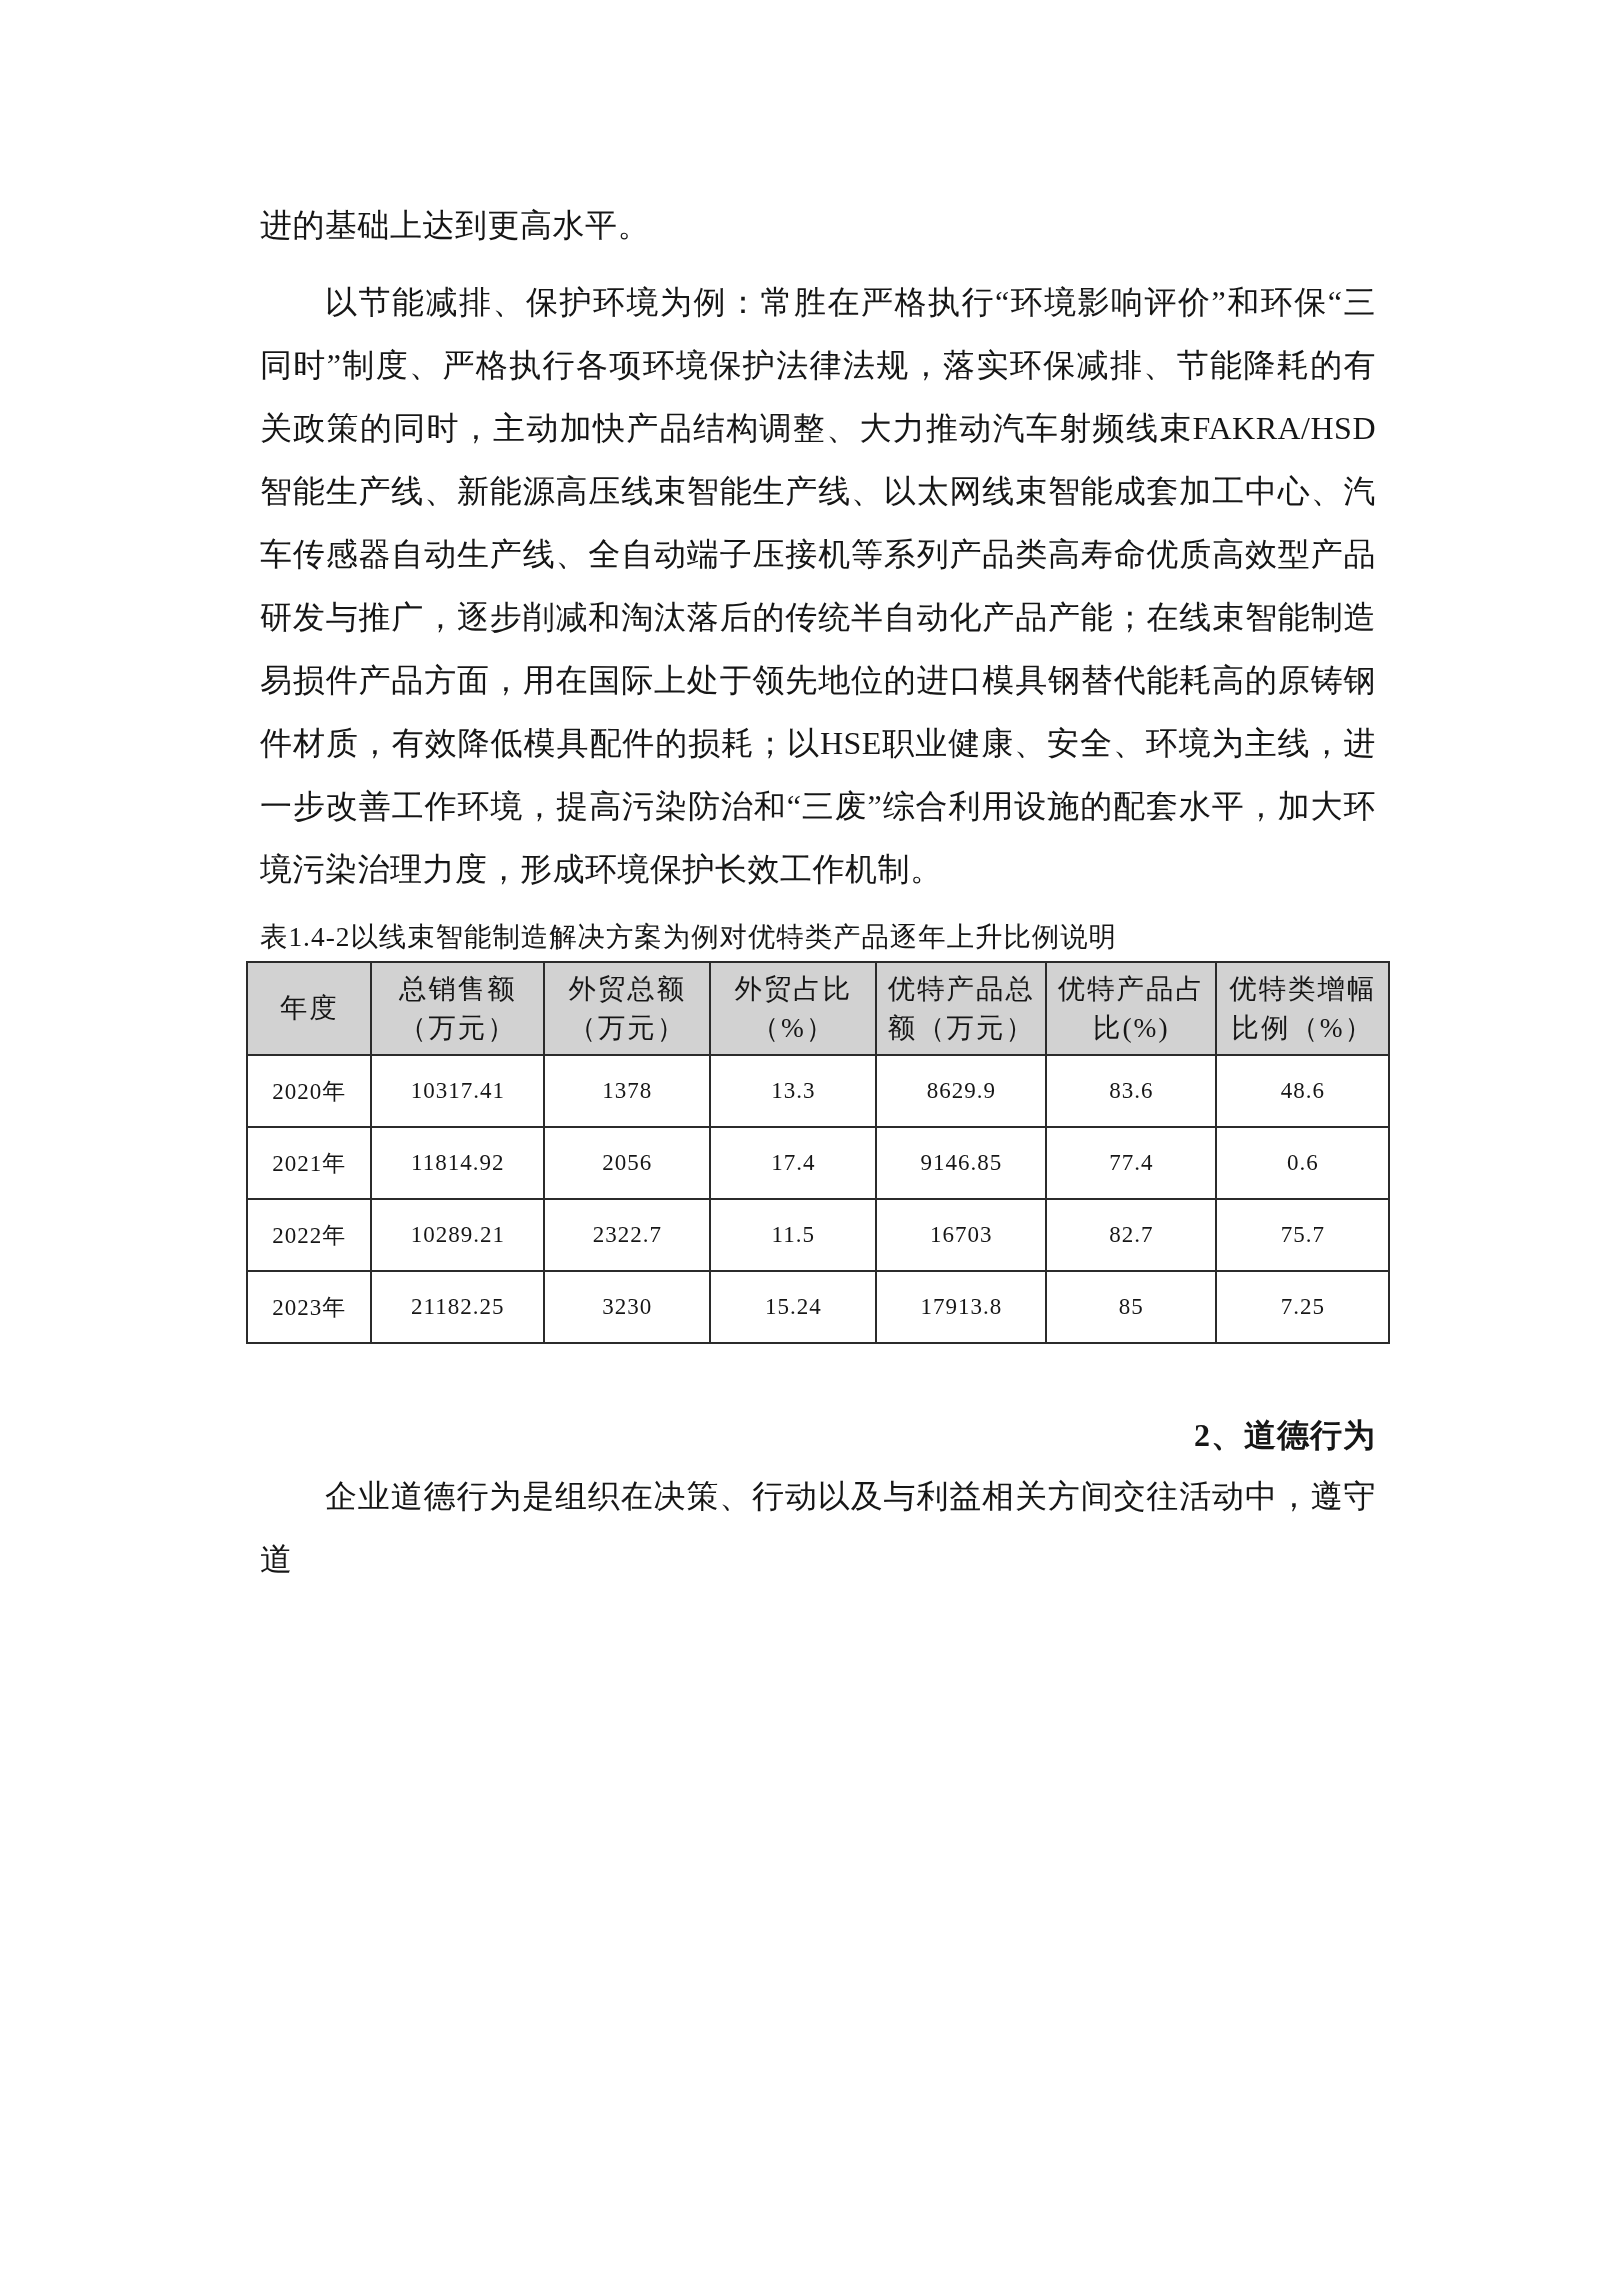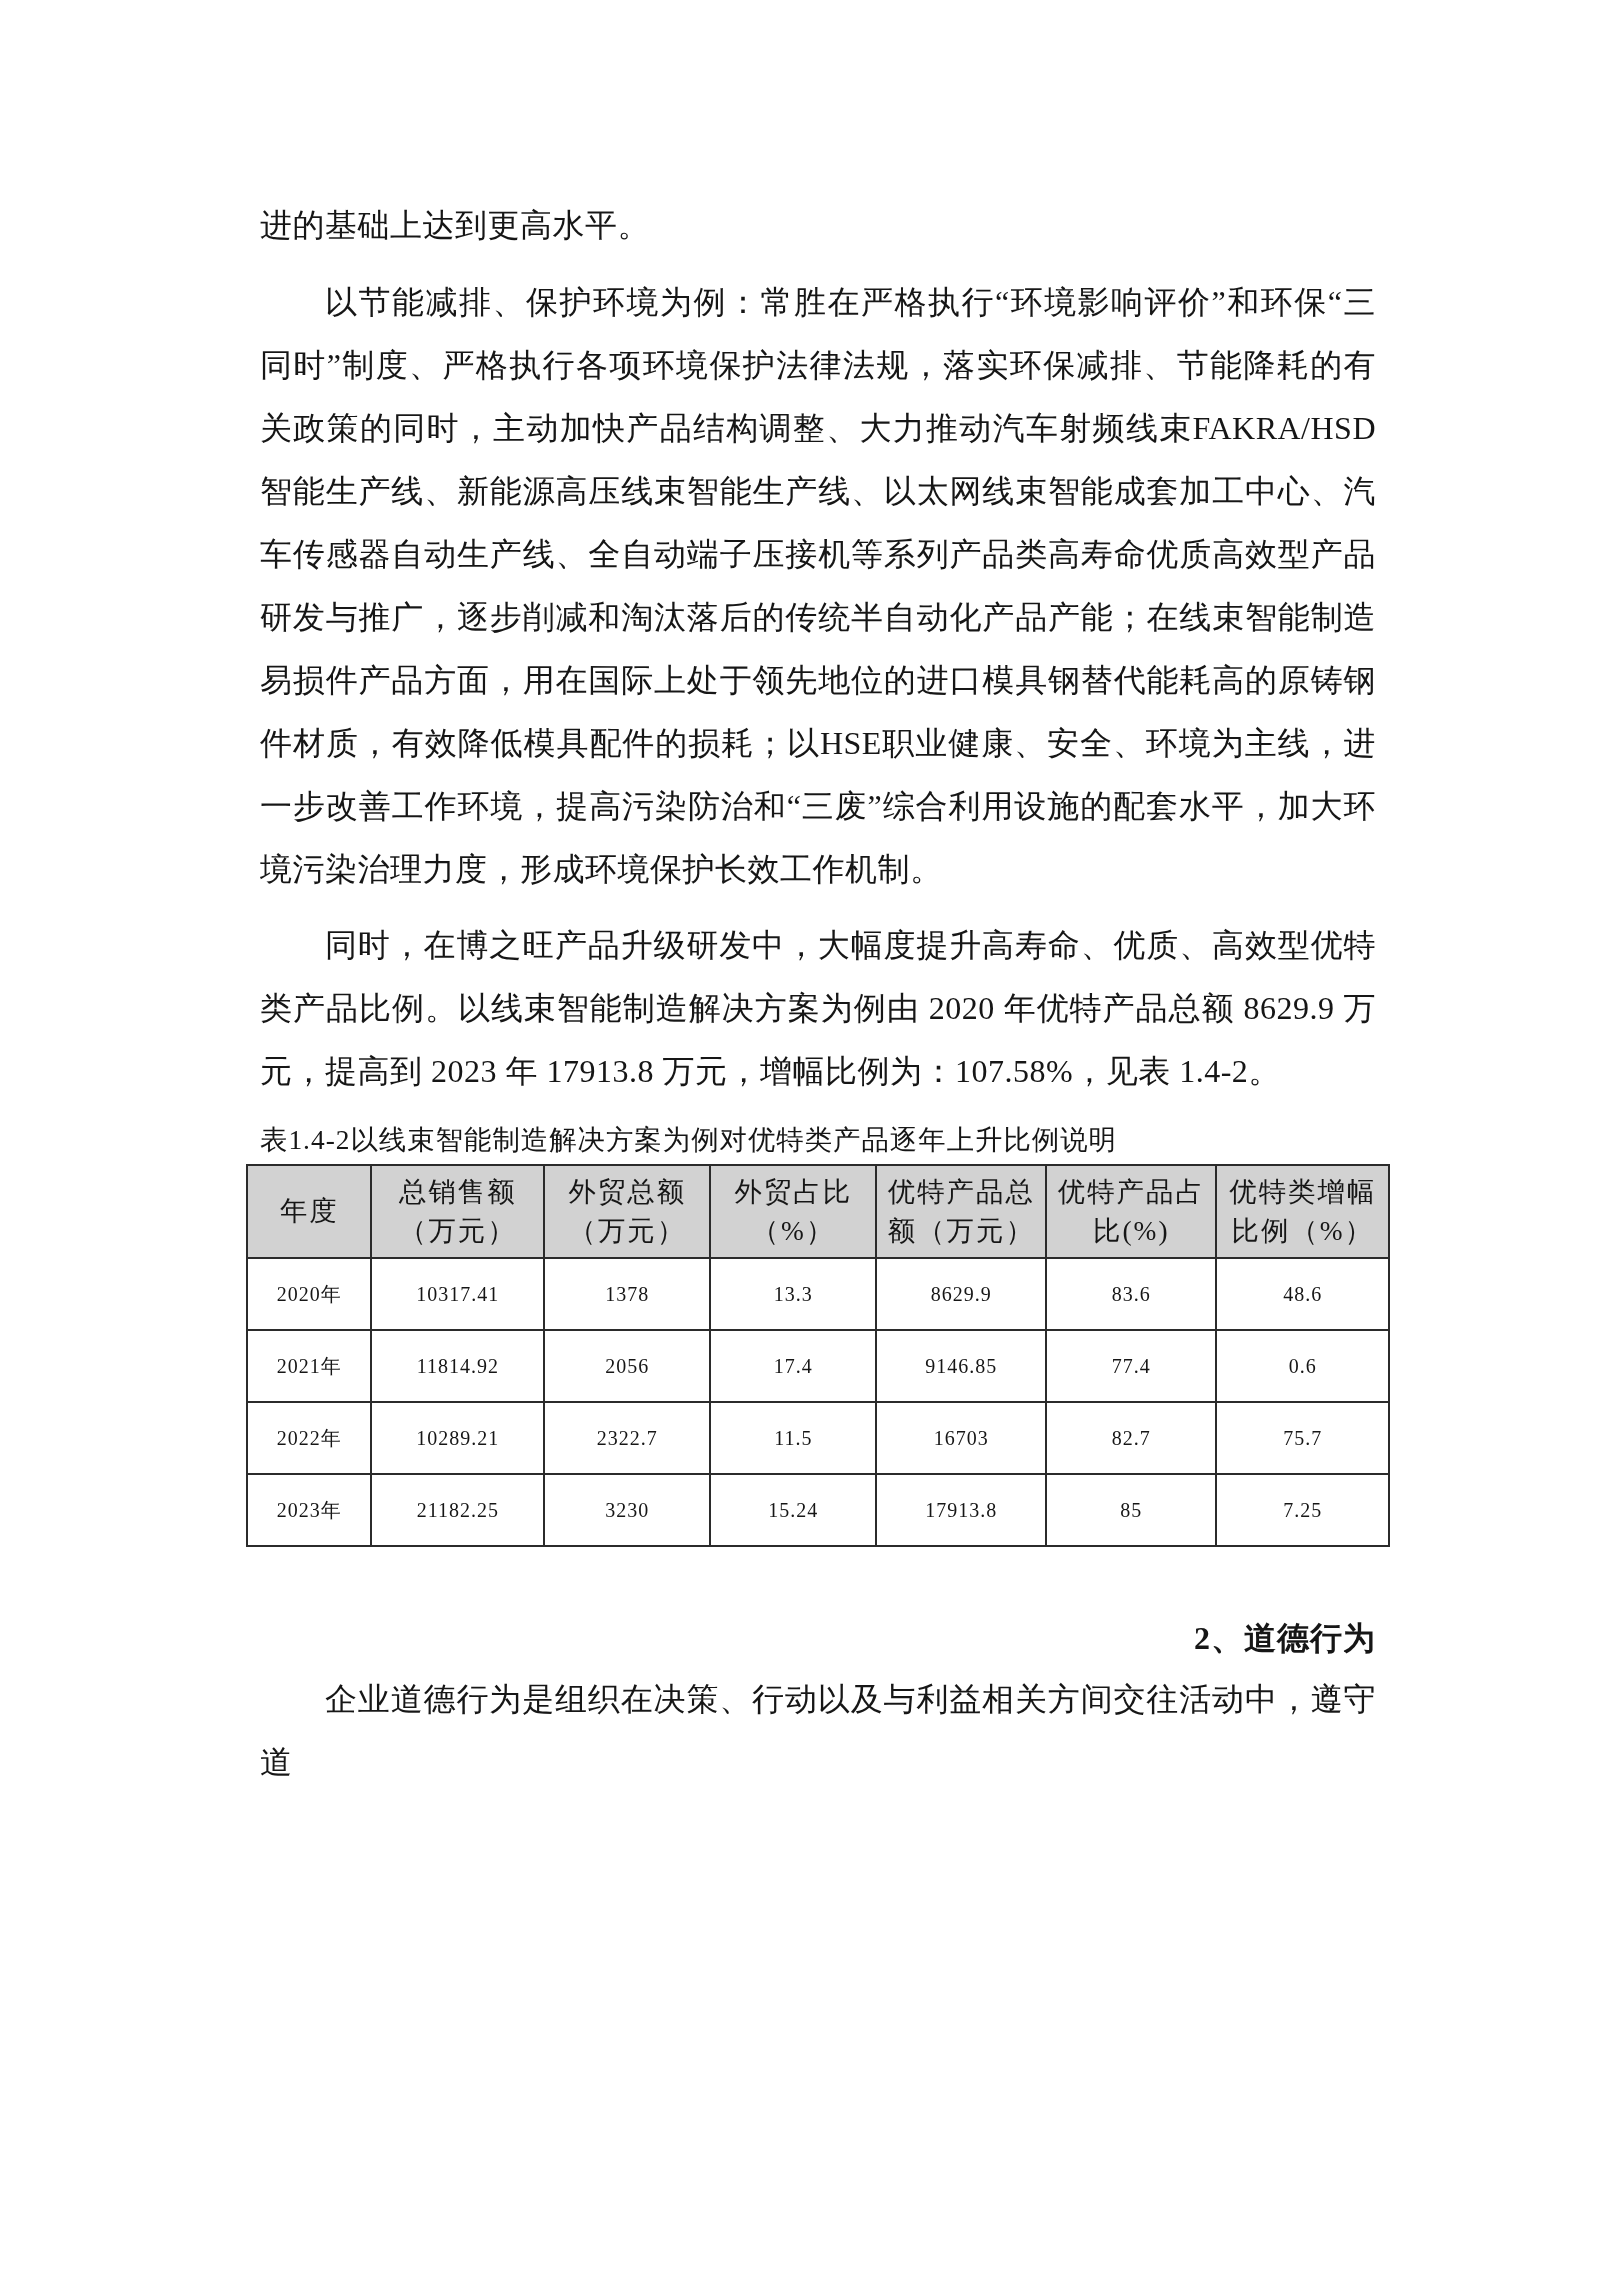--- a/index.html
+++ b/index.html
@@ -58,21 +58,21 @@
     background: #d2d2d2;
     font-weight: normal;
     font-size: 27.4px;
     line-height: 39px;
     height: 91px;
     white-space: pre-line;
     letter-spacing: 2px;
   }
   table.data-table td {
     height: 70px;
-    font-size: 20px;
+    font-size: 23px;
     background: #ffffff;
     letter-spacing: 1px;
     border-radius: 21px;
   }
   h2.section-heading {
     font-size: 32px;
     line-height: 63px;
     font-weight: bold;
     margin: 60px 0 0 -11.8px;
     letter-spacing: 1px;
@@ -84,21 +84,20 @@
 <body>
 
 <div class="page">
   <div class="content">
 
     <p>进的基础上达到更高水平。</p>
 
     <p class="indent">以节能减排、保护环境为例：常胜在严格执行“环境影响评价”和环保“三同时”制度、严格执行各项环境保护法律法规，落实环保减排、节能降耗的有关政策的同时，主动加快产品结构调整、大力推动汽车射频线束FAKRA/HSD智能生产线、新能源高压线束智能生产线、以太网线束智能成套加工中心、汽车传感器自动生产线、全自动端子压接机等系列产品类高寿命优质高效型产品研发与推广，逐步削减和淘汰落后的传统半自动化产品产能；在线束智能制造易损件产品方面，用在国际上处于领先地位的进口模具钢替代能耗高的原铸钢件材质，有效降低模具配件的损耗；以HSE职业健康、安全、环境为主线，进一步改善工作环境，提高污染防治和“三废”综合利用设施的配套水平，加大环境污染治理力度，形成环境保护长效工作机制。</p>
 
 
-    <p class="indent">同时，在博之旺产品升级研发中，大幅度提升高寿命、优质、高效型优特类产品比例。以线束智能制造解决方案为例由 2020 年优特产品总额 8629.9 万元，提高到 2023 年 17913.8 万元，增幅比例为：107.58%，见表 1.4-2。</p>
 
     <div class="table-caption">表1.4-2以线束智能制造解决方案为例对优特类产品逐年上升比例说明</div>
 
     <div class="table-wrap">
       <table class="data-table">
         <colgroup>
           <col style="width:124px">
           <col style="width:173px">
           <col style="width:166px">
           <col style="width:166px">

